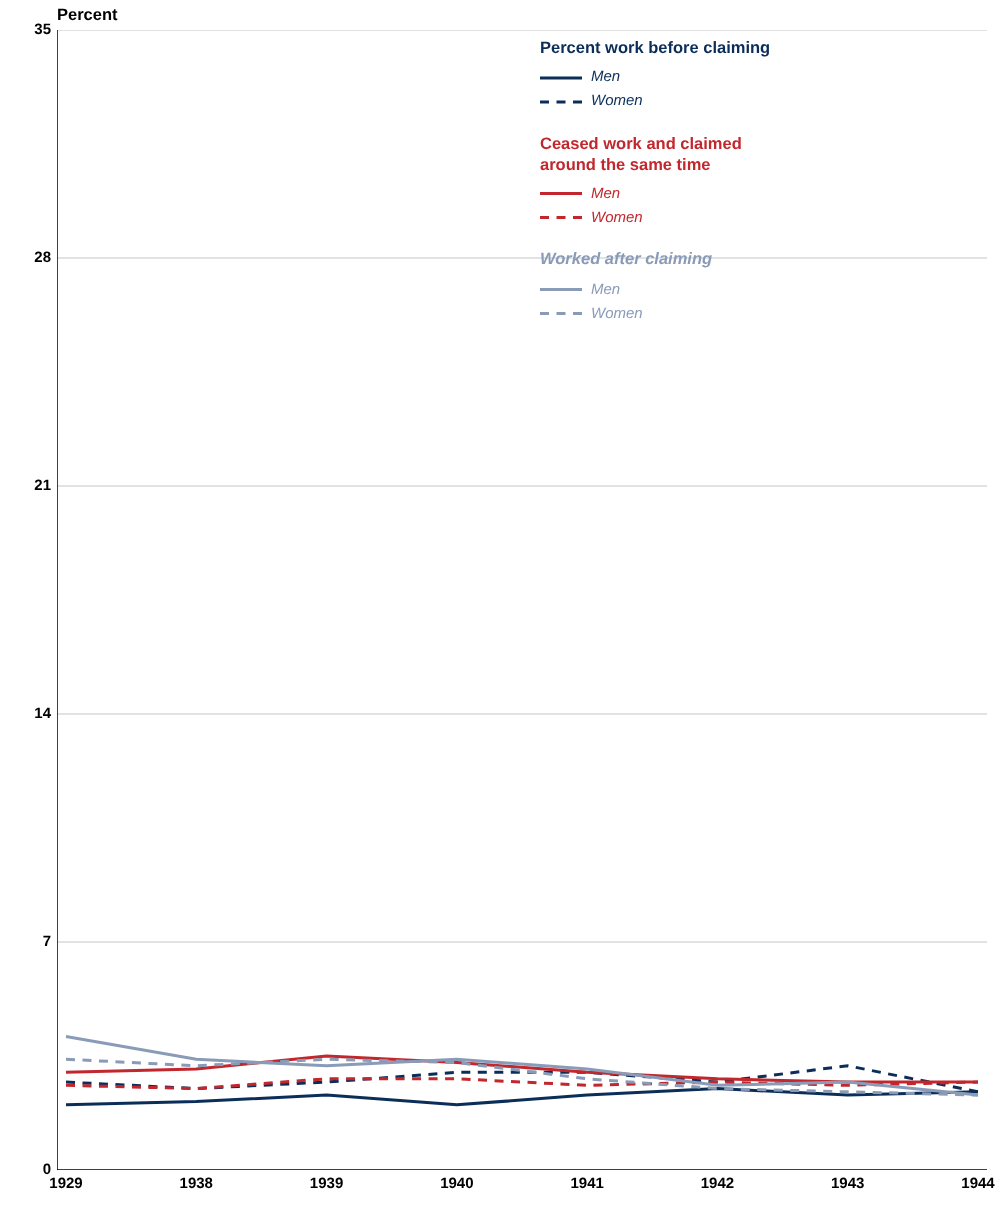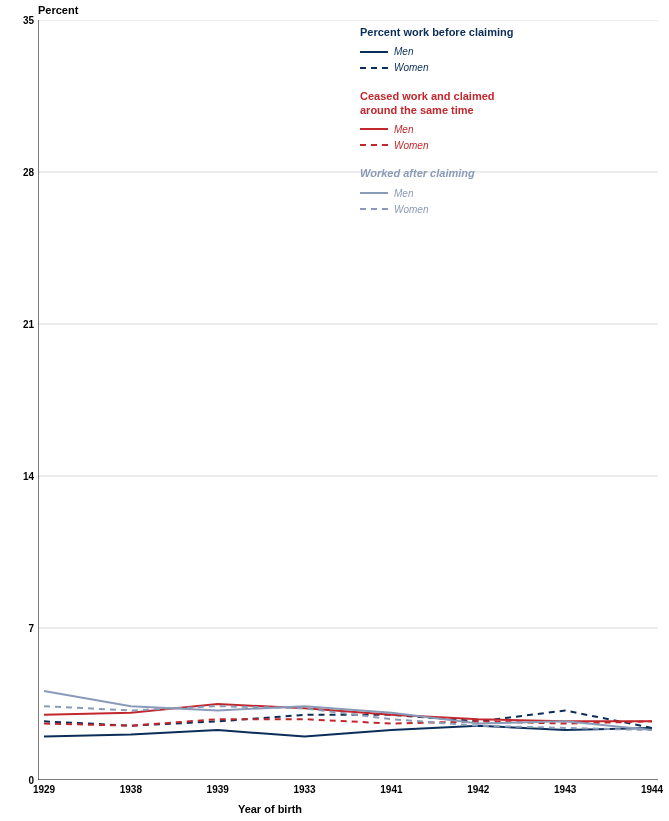--- a/index.html
+++ b/index.html
@@ -140,28 +140,27 @@
       <div class="tick-label tick-y" style="top: 628px;">7</div>
       <div class="tick-label tick-y" style="top: 476px;">14</div>
       <div class="tick-label tick-y" style="top: 324px;">21</div>
       <div class="tick-label tick-y" style="top: 172px;">28</div>
       <div class="tick-label tick-y" style="top: 20px;">35</div>
     </div>
   <div id="x-tick-labels">
       <div class="tick-label tick-x" style="left: 44px;">1929</div>
       <div class="tick-label tick-x" style="left: 130.857px;">1938</div>
       <div class="tick-label tick-x" style="left: 217.714px;">1939</div>
-      <div class="tick-label tick-x" style="left: 304.571px;">1933</div>
+      <div class="tick-label tick-x" style="left: 304.571px;">1940</div>
       <div class="tick-label tick-x" style="left: 391.429px;">1941</div>
       <div class="tick-label tick-x" style="left: 478.286px;">1942</div>
       <div class="tick-label tick-x" style="left: 565.143px;">1943</div>
       <div class="tick-label tick-x" style="left: 652px;">1944</div>
     </div>
 
-  <div class="x-axis-title">Year of birth</div>
 
   <div class="legend" id="legend">
       <div class="legend-group">
         <div class="legend-title" style="color: rgb(11, 46, 89);">Percent work before claiming</div>
         <div class="legend-rows">
           <div class="legend-row">
             <div class="legend-swatch" style="border-top-style: solid; border-top-color: rgb(11, 46, 89);"></div>
             <div class="legend-label" style="color: rgb(11, 46, 89);">Men</div>
           </div>
           <div class="legend-row">

